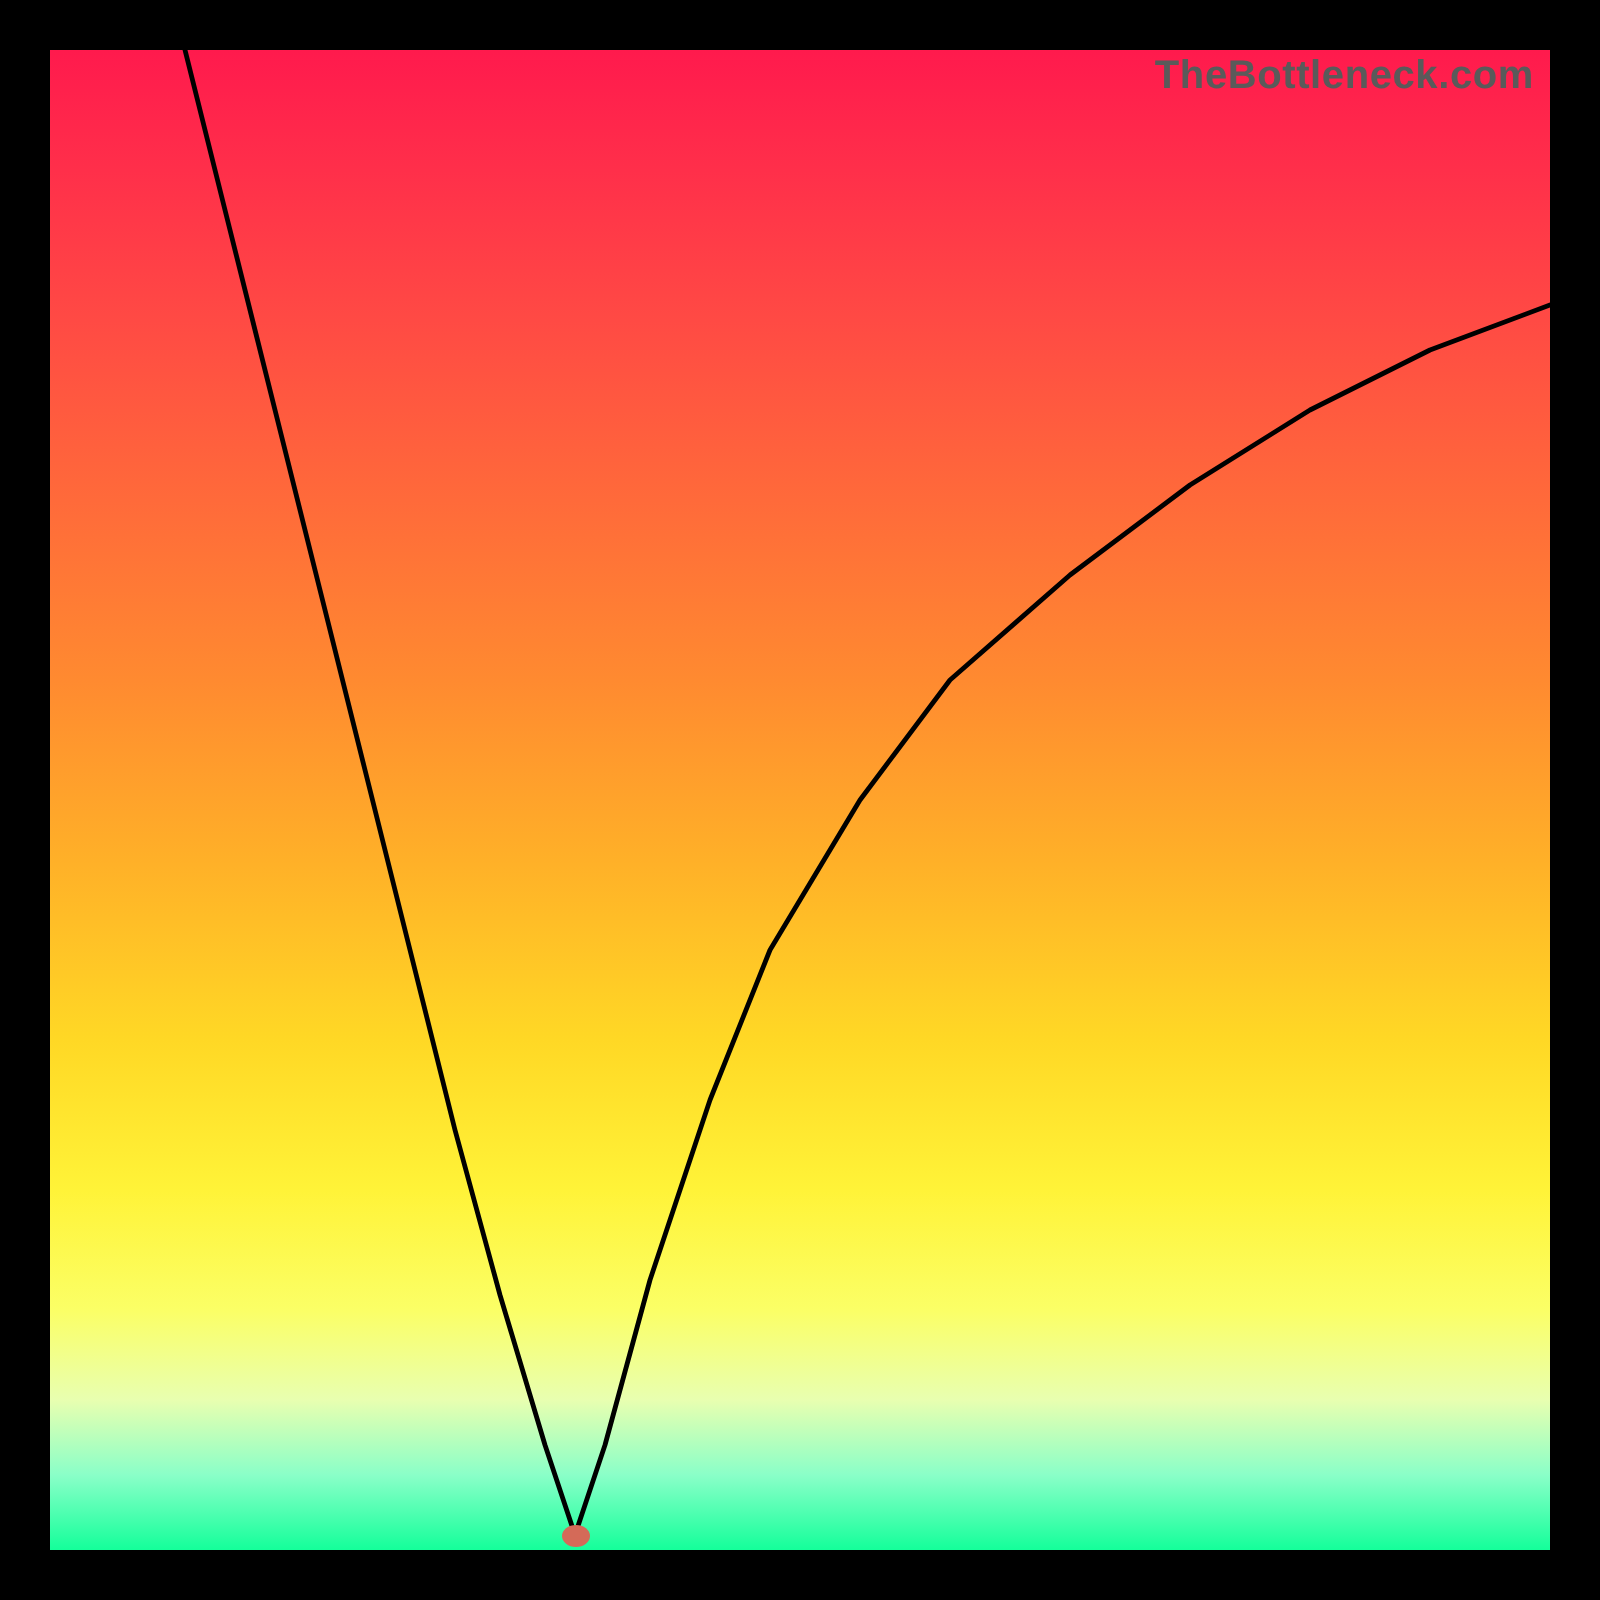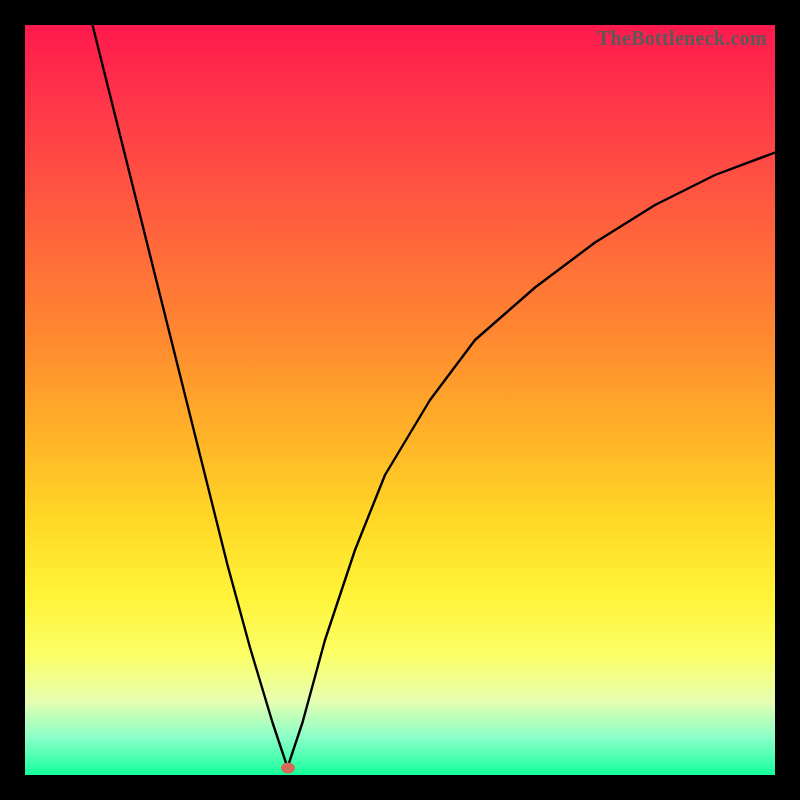--- a/index.html
+++ b/index.html
@@ -28,21 +28,21 @@
       #fbff66 84%,
       #e8ffb0 90%,
       #8affc8 95%,
       #14ff9a 100%
     );
   }
   .watermark {
     position: absolute;
     top: 2px;
     right: 8px;
-    font-family: Liberation Serif, serif;
+    font-family: Liberation Sans, sans-serif;
     font-size: 20px;
     font-weight: 600;
     color: #5a5a5a;
     letter-spacing: 0.3px;
     user-select: none;
   }
   .curve-svg {
     position: absolute;
     left: 0;
     top: 0;

